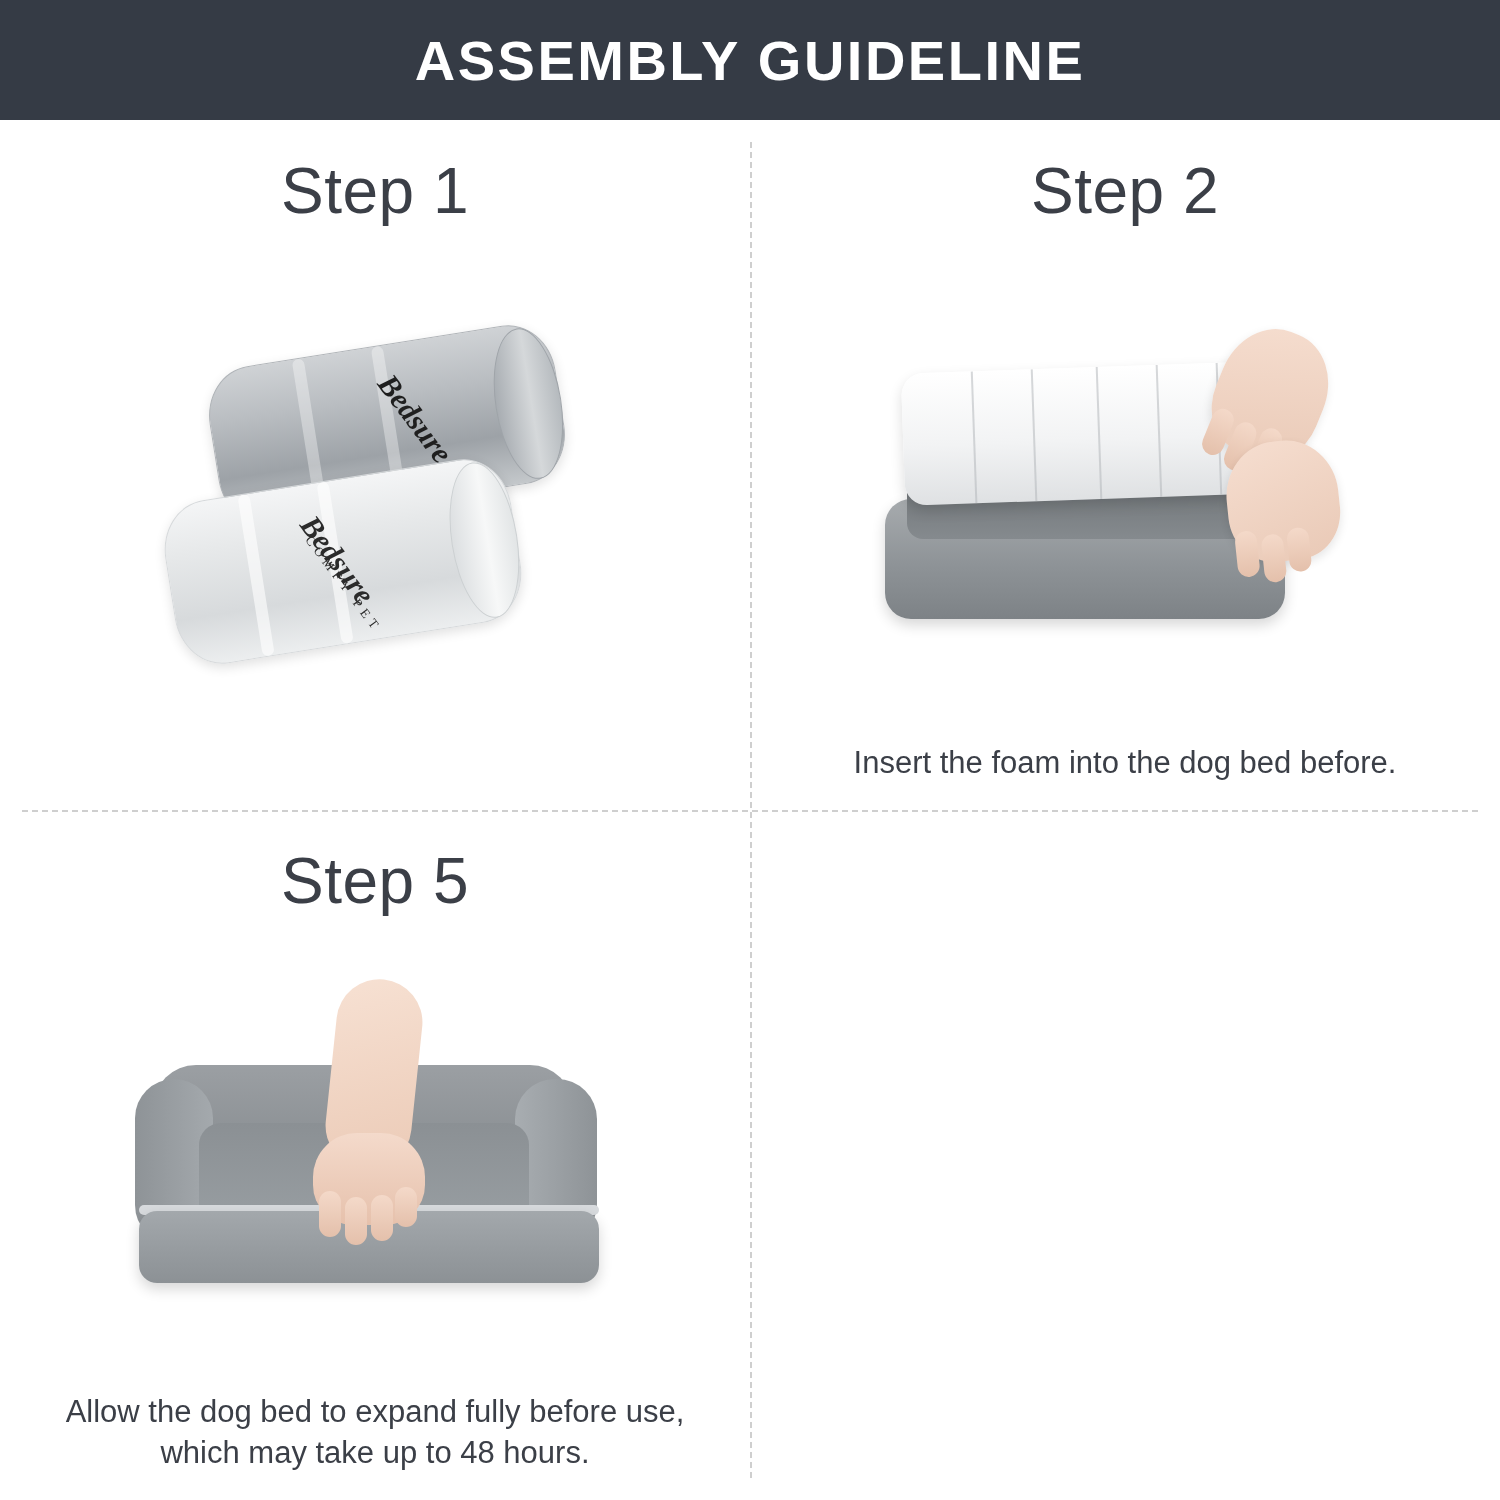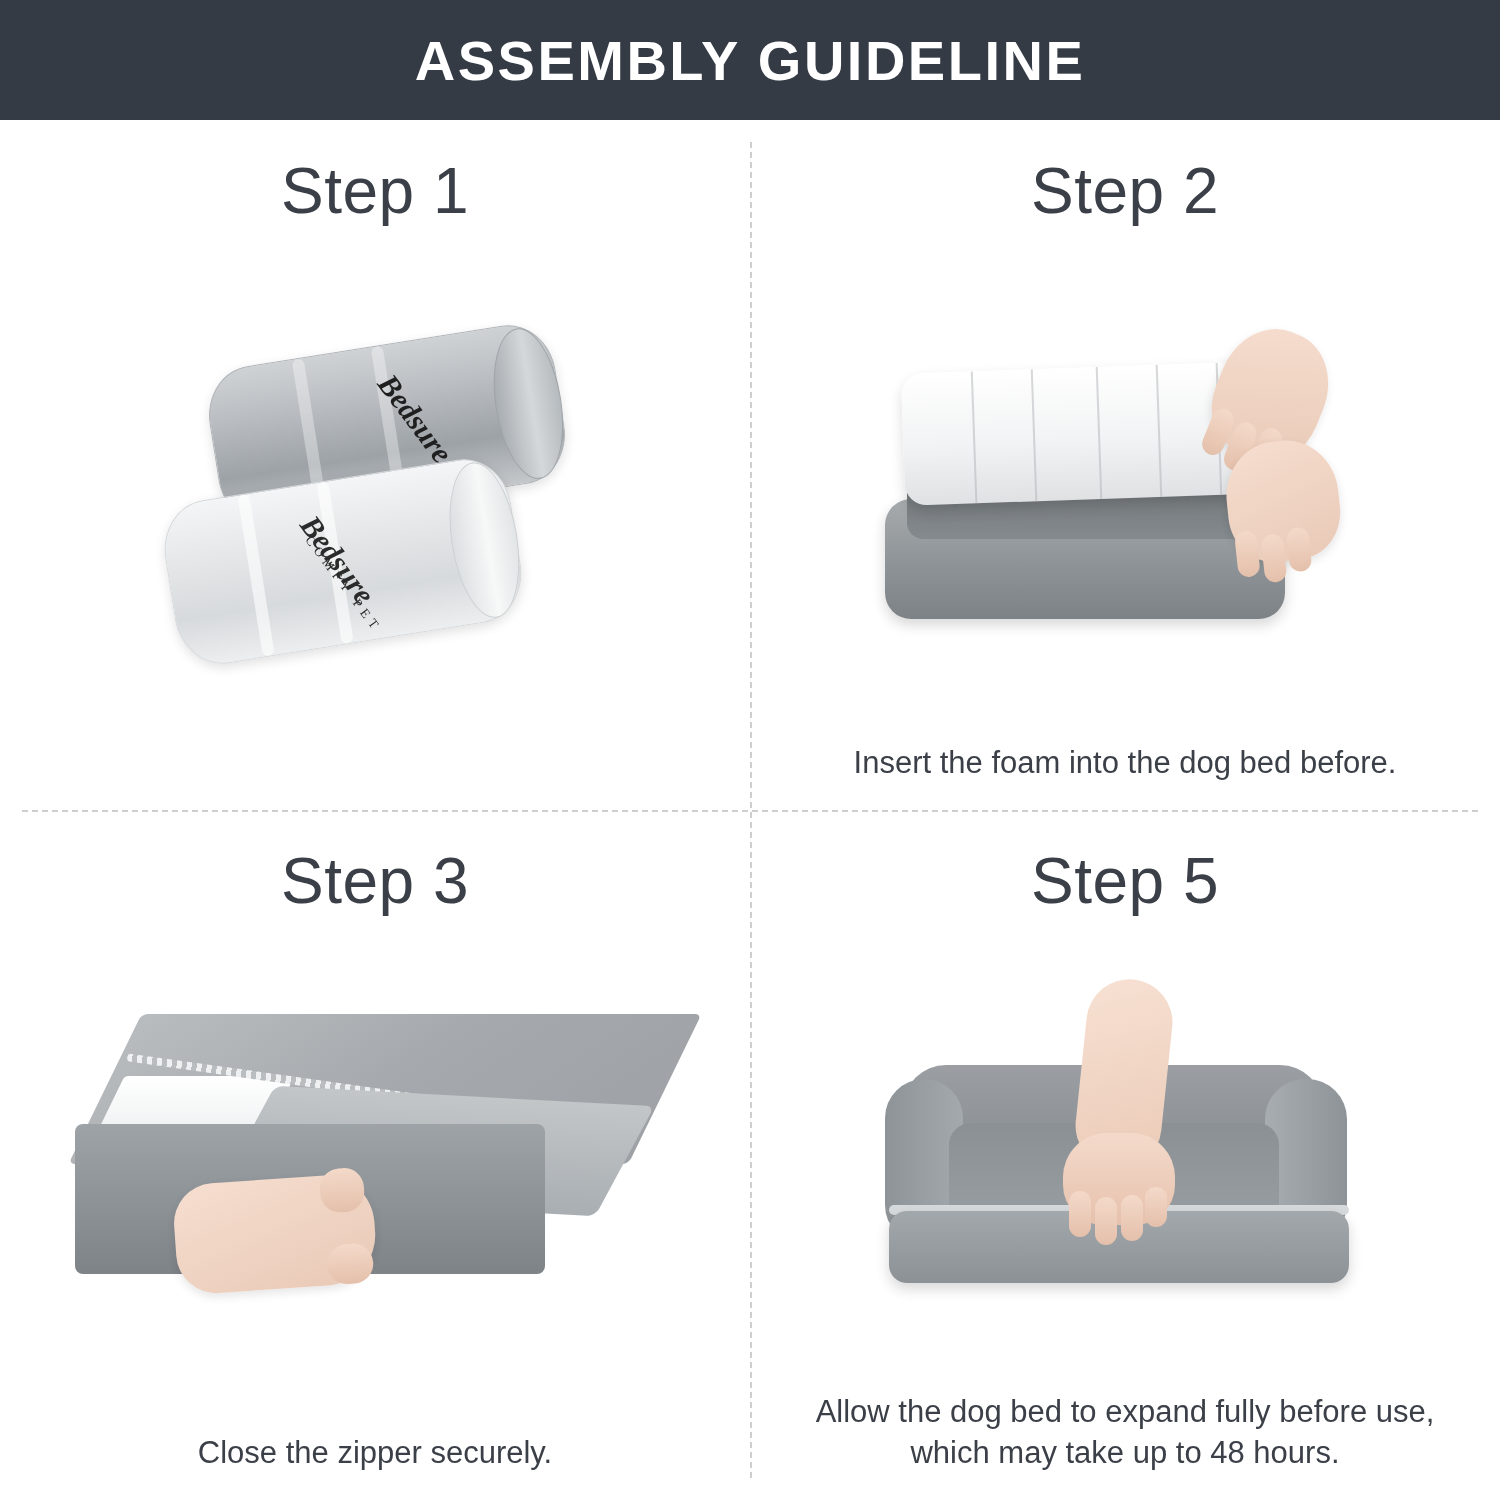--- a/index.html
+++ b/index.html
@@ -320,37 +320,20 @@
           <div class="hand" style="left:382px; top:122px; width:112px; height:120px; transform:rotate(-6deg);">
             <div class="finger" style="left:4px; top:86px; width:22px; height:46px;"></div>
             <div class="finger" style="left:30px; top:92px; width:22px; height:48px;"></div>
             <div class="finger" style="left:56px; top:88px; width:22px; height:44px;"></div>
           </div>
         </div>
       </div>
       <div class="caption">Insert the foam into the dog bed before.</div>
     </div>
 
-    <div class="cell">
-      <div class="step-title">Step 3</div>
-      <div class="art">
-        <div class="scene scene3">
-          <div class="mat-top"></div>
-          <div class="mat-white"></div>
-          <div class="zipper"></div>
-          <div class="zip-flap"></div>
-          <div class="mat-side"></div>
-          <div class="hand" style="left:110px; top:175px; width:200px; height:110px; border-radius:40px 50px 50px 40px; transform:rotate(-4deg);">
-            <div class="finger" style="left:148px; top:-6px; width:44px; height:44px; border-radius:20px;"></div>
-            <div class="finger" style="left:150px; top:70px; width:46px; height:40px; border-radius:20px;"></div>
-          </div>
-        </div>
-      </div>
-      <div class="caption">Close the zipper securely.</div>
-    </div>
 
     <div class="cell">
       <div class="step-title">Step 5</div>
       <div class="art">
         <div class="scene scene4">
           <div class="b4-bolster-back"></div>
           <div class="b4-bolster-left"></div>
           <div class="b4-bolster-right"></div>
           <div class="b4-cushion"></div>
           <div class="b4-piping"></div>

